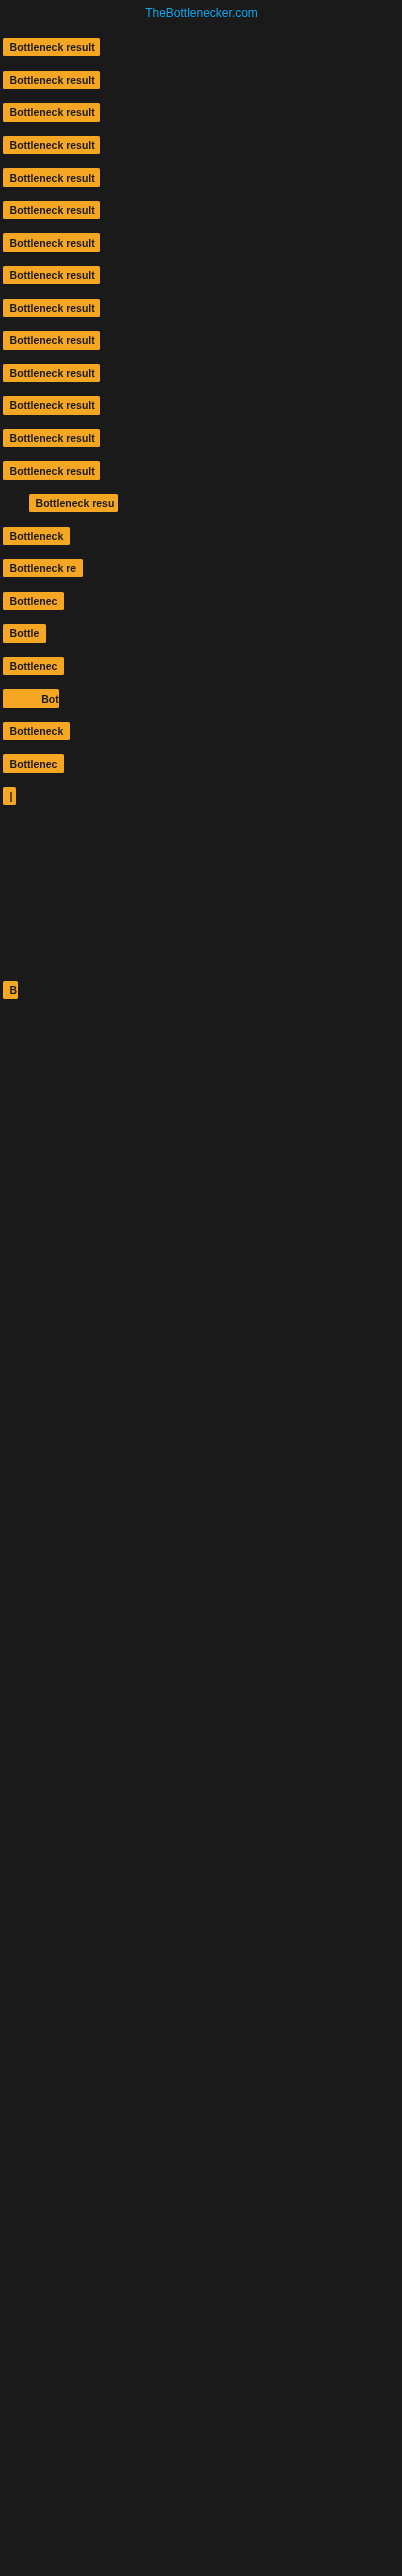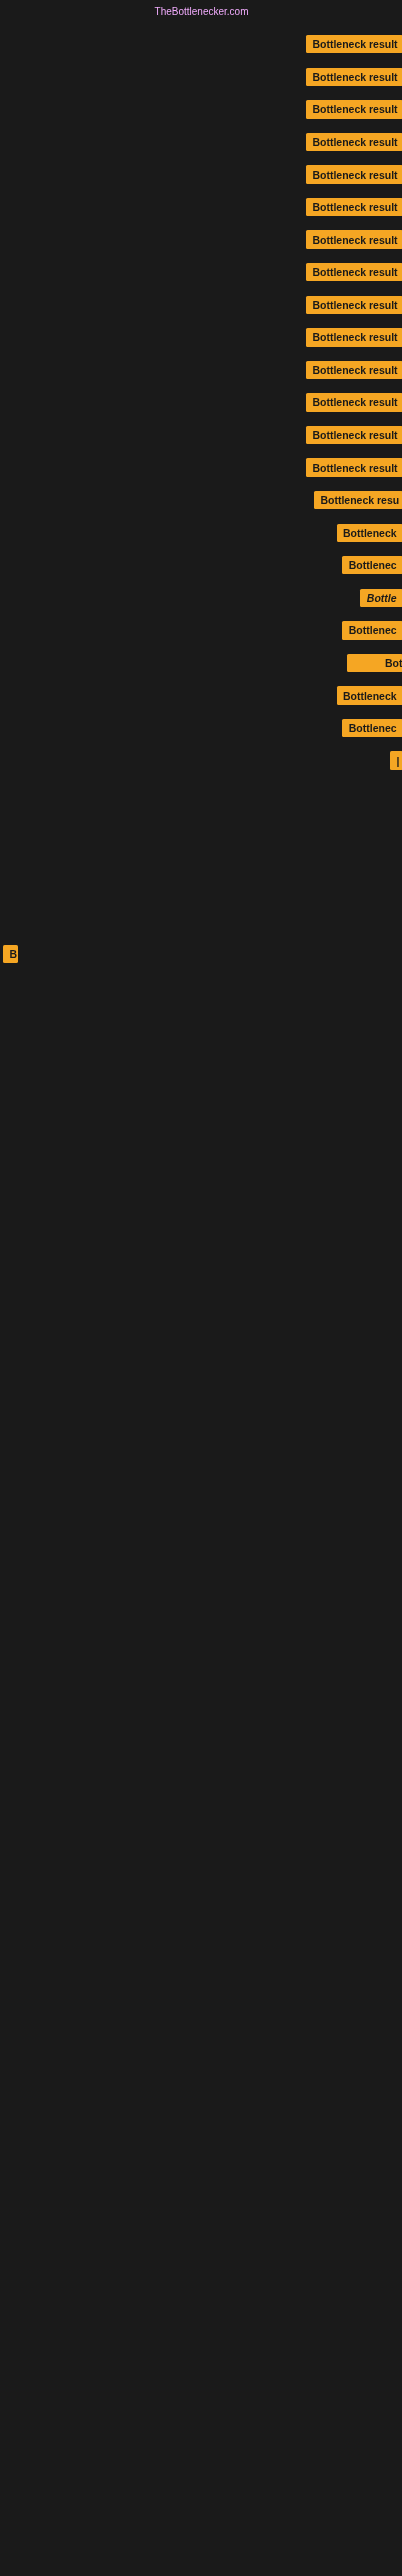--- a/index.html
+++ b/index.html
@@ -12,22 +12,22 @@
       background-color: #1a1a1a;
       width: 403px;
       min-height: 2576px;
       font-family: Arial, sans-serif;
       position: relative;
     }
 
     .site-header {
       text-align: center;
       padding: 6.4px 0 9.7px 0;
-      color: #f0abfc;
-      font-size: 10px;
+      color: #0ea5e9;
+      font-size: 12px;
       font-weight: normal;
     }
 
     .bottleneck-item {
       margin: 0 0 1.6px 0;
       padding: 4.8px 0 4.8px 3.2px;
     }
 
     .bottleneck-badge {
       display: inline-block;
@@ -36,21 +36,20 @@
       font-size: 10.5px;
       font-weight: bold;
       padding: 3.2px 6.4px;
       border-radius: 1.6px;
       white-space: nowrap;
       overflow: hidden;
     }
 
     .items-container {
       padding-top: 3.2px;
-      text-align: right;
     }
 
     
     .item-0 .bottleneck-badge { max-width: 97px; }
     .item-1 .bottleneck-badge { max-width: 97px; }
     .item-2 .bottleneck-badge { max-width: 97px; }
     .item-3 .bottleneck-badge { max-width: 97px; }
     .item-4 .bottleneck-badge { max-width: 97px; }
     .item-5 .bottleneck-badge { max-width: 97px; }
     .item-6 .bottleneck-badge { max-width: 97px; }
@@ -58,21 +57,21 @@
     .item-8 .bottleneck-badge { max-width: 97px; }
     .item-9 .bottleneck-badge { max-width: 97px; }
     .item-10 .bottleneck-badge { max-width: 97px; }
     .item-11 .bottleneck-badge { max-width: 97px; }
     .item-12 .bottleneck-badge { max-width: 97px; }
     .item-13 .bottleneck-badge { max-width: 97px; }
     .item-14 .bottleneck-badge { max-width: 89px; margin-left: 26px; } 
     .item-15 .bottleneck-badge { max-width: 72px; }  
     .item-16 .bottleneck-badge { max-width: 81px; } 
     .item-17 .bottleneck-badge { max-width: 64px; }  
-    .item-18 .bottleneck-badge { max-width: 44px; font-style: italic; }  
+    .item-18 .bottleneck-badge { max-width: 44px; }  
     .item-19 .bottleneck-badge { max-width: 64px; }  
     .item-20 .bottleneck-badge { max-width: 56px; padding-left: 38px; }  
     .item-21 .bottleneck-badge { max-width: 68px; }  
     .item-22 .bottleneck-badge { max-width: 40px; }  
     .item-23 .bottleneck-badge { max-width: 64px; }  
     .item-24 .bottleneck-badge { max-width: 9.7px; }
 
     .spacer-large {
       height: 97px;
     }
@@ -147,20 +146,23 @@
     <div class="bottleneck-item item-13">
       <span class="bottleneck-badge">Bottleneck result</span>
     </div>
 
     <div class="bottleneck-item item-14">
       <span class="bottleneck-badge">Bottleneck resu</span>
     </div>
     <div class="bottleneck-item item-15">
       <span class="bottleneck-badge">Bottleneck</span>
     </div>
+    <div class="bottleneck-item item-16">
+      <span class="bottleneck-badge">Bottleneck re</span>
+    </div>
     <div class="bottleneck-item item-17">
       <span class="bottleneck-badge">Bottlenec</span>
     </div>
     <div class="bottleneck-item item-18">
       <span class="bottleneck-badge">Bottle</span>
     </div>
     <div class="bottleneck-item item-19">
       <span class="bottleneck-badge">Bottlenec</span>
     </div>
     <div class="bottleneck-item item-20">

